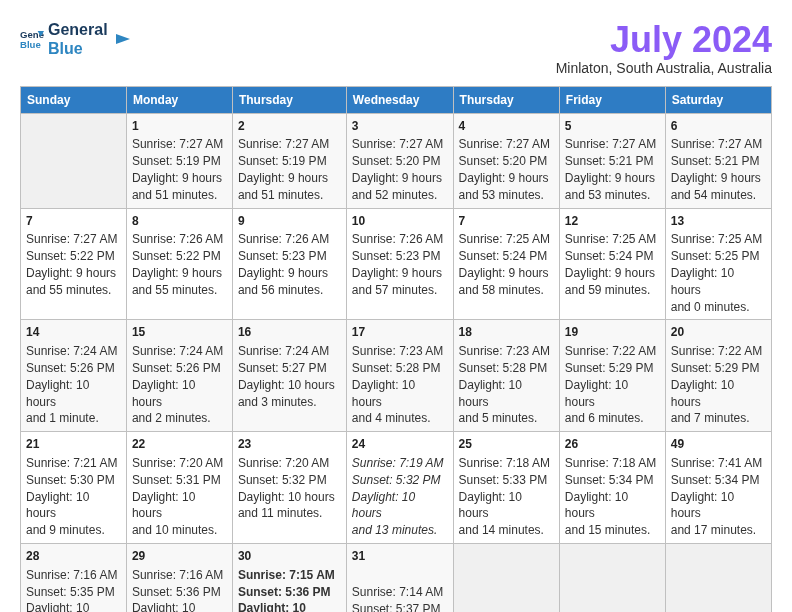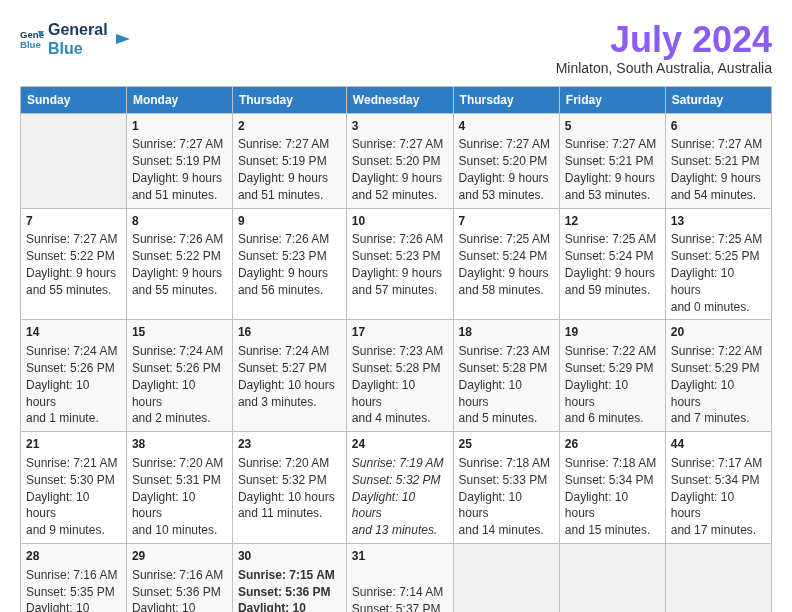--- a/index.html
+++ b/index.html
@@ -264,21 +264,21 @@
       </tr>
       <tr>
         <td>
           <span class="day-number">21</span>
           <div class="day-info" style="white-space: pre-line;">Sunrise: 7:21 AM
 Sunset: 5:30 PM
 Daylight: 10 hours
 and 9 minutes.</div>
         </td>
         <td>
-          <span class="day-number">38</span>
+          <span class="day-number">22</span>
           <div class="day-info" style="white-space: pre-line;">Sunrise: 7:20 AM
 Sunset: 5:31 PM
 Daylight: 10 hours
 and 10 minutes.</div>
         </td>
         <td>
           <span class="day-number">23</span>
           <div class="day-info" style="white-space: pre-line;">Sunrise: 7:20 AM
 Sunset: 5:32 PM
 Daylight: 10 hours
@@ -299,22 +299,22 @@
 and 14 minutes.</div>
         </td>
         <td>
           <span class="day-number">26</span>
           <div class="day-info" style="white-space: pre-line;">Sunrise: 7:18 AM
 Sunset: 5:34 PM
 Daylight: 10 hours
 and 15 minutes.</div>
         </td>
         <td>
-          <span class="day-number">44</span>
-          <div class="day-info" style="white-space: pre-line;">Sunrise: 7:17 AM
+          <span class="day-number">49</span>
+          <div class="day-info" style="white-space: pre-line;">Sunrise: 7:41 AM
 Sunset: 5:34 PM
 Daylight: 10 hours
 and 17 minutes.</div>
         </td>
       </tr>
       <tr>
         <td>
           <span class="day-number">28</span>
           <div class="day-info" style="white-space: pre-line;">Sunrise: 7:16 AM
 Sunset: 5:35 PM

